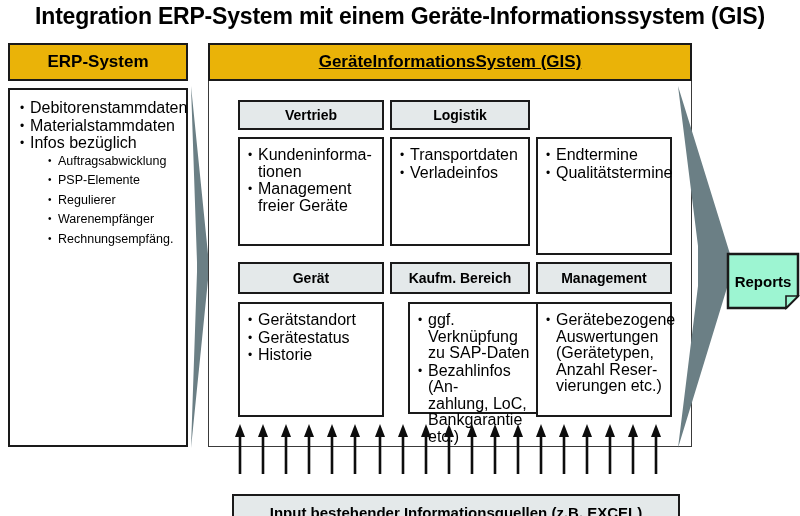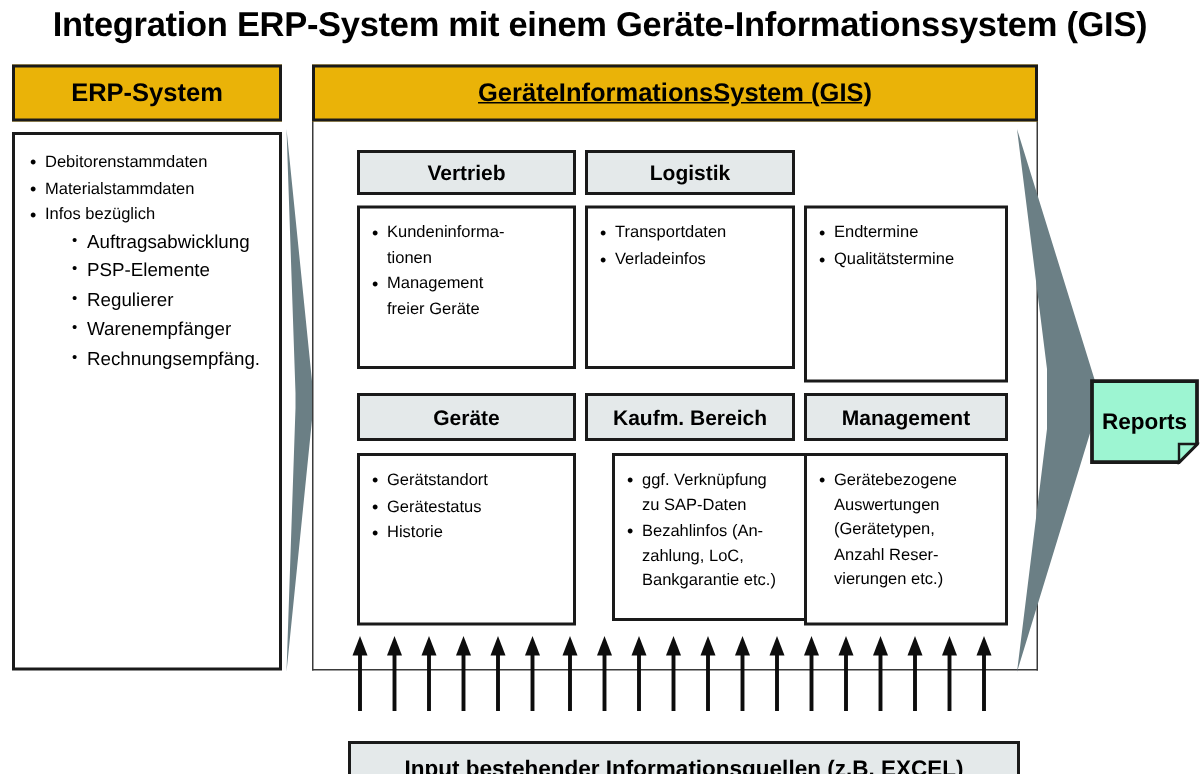--- a/index.html
+++ b/index.html
@@ -49,21 +49,21 @@
     border:2px solid #1a1a1a;
     box-sizing:border-box;
     padding:8px 6px 4px 8px;
   }
 
   
   ul.bl{list-style:none;margin:0;padding:0;}
   ul.bl li{
     position:relative;
     padding-left:10px;
-    font-size:11px;
+    font-size:16px;
     line-height:16.5px;
     margin-bottom:1px;
     white-space:pre-line;
   }
   ul.bl li:before{
     content:"\2022";
     position:absolute;left:0;top:0;
     font-size:12px;
   }
   ul.bl li.sub{
@@ -168,21 +168,21 @@
   </div>
 
   <div class="card-body" style="left:536px;top:137px;width:136px;height:118px;">
     <ul class="bl">
       <li>Endtermine</li>
       <li>Qualitätstermine</li>
     </ul>
   </div>
 
   <div class="grey-head" style="left:238px;top:262px;width:146px;height:32px;">
-    <span>Geräte</span>
+    <span>Gerät</span>
   </div>
   <div class="card-body" style="left:238px;top:302px;width:146px;height:115px;">
     <ul class="bl">
       <li>Gerätstandort</li>
       <li>Gerätestatus</li>
       <li>Historie</li>
     </ul>
   </div>
 
   <div class="grey-head" style="left:390px;top:262px;width:140px;height:32px;">

